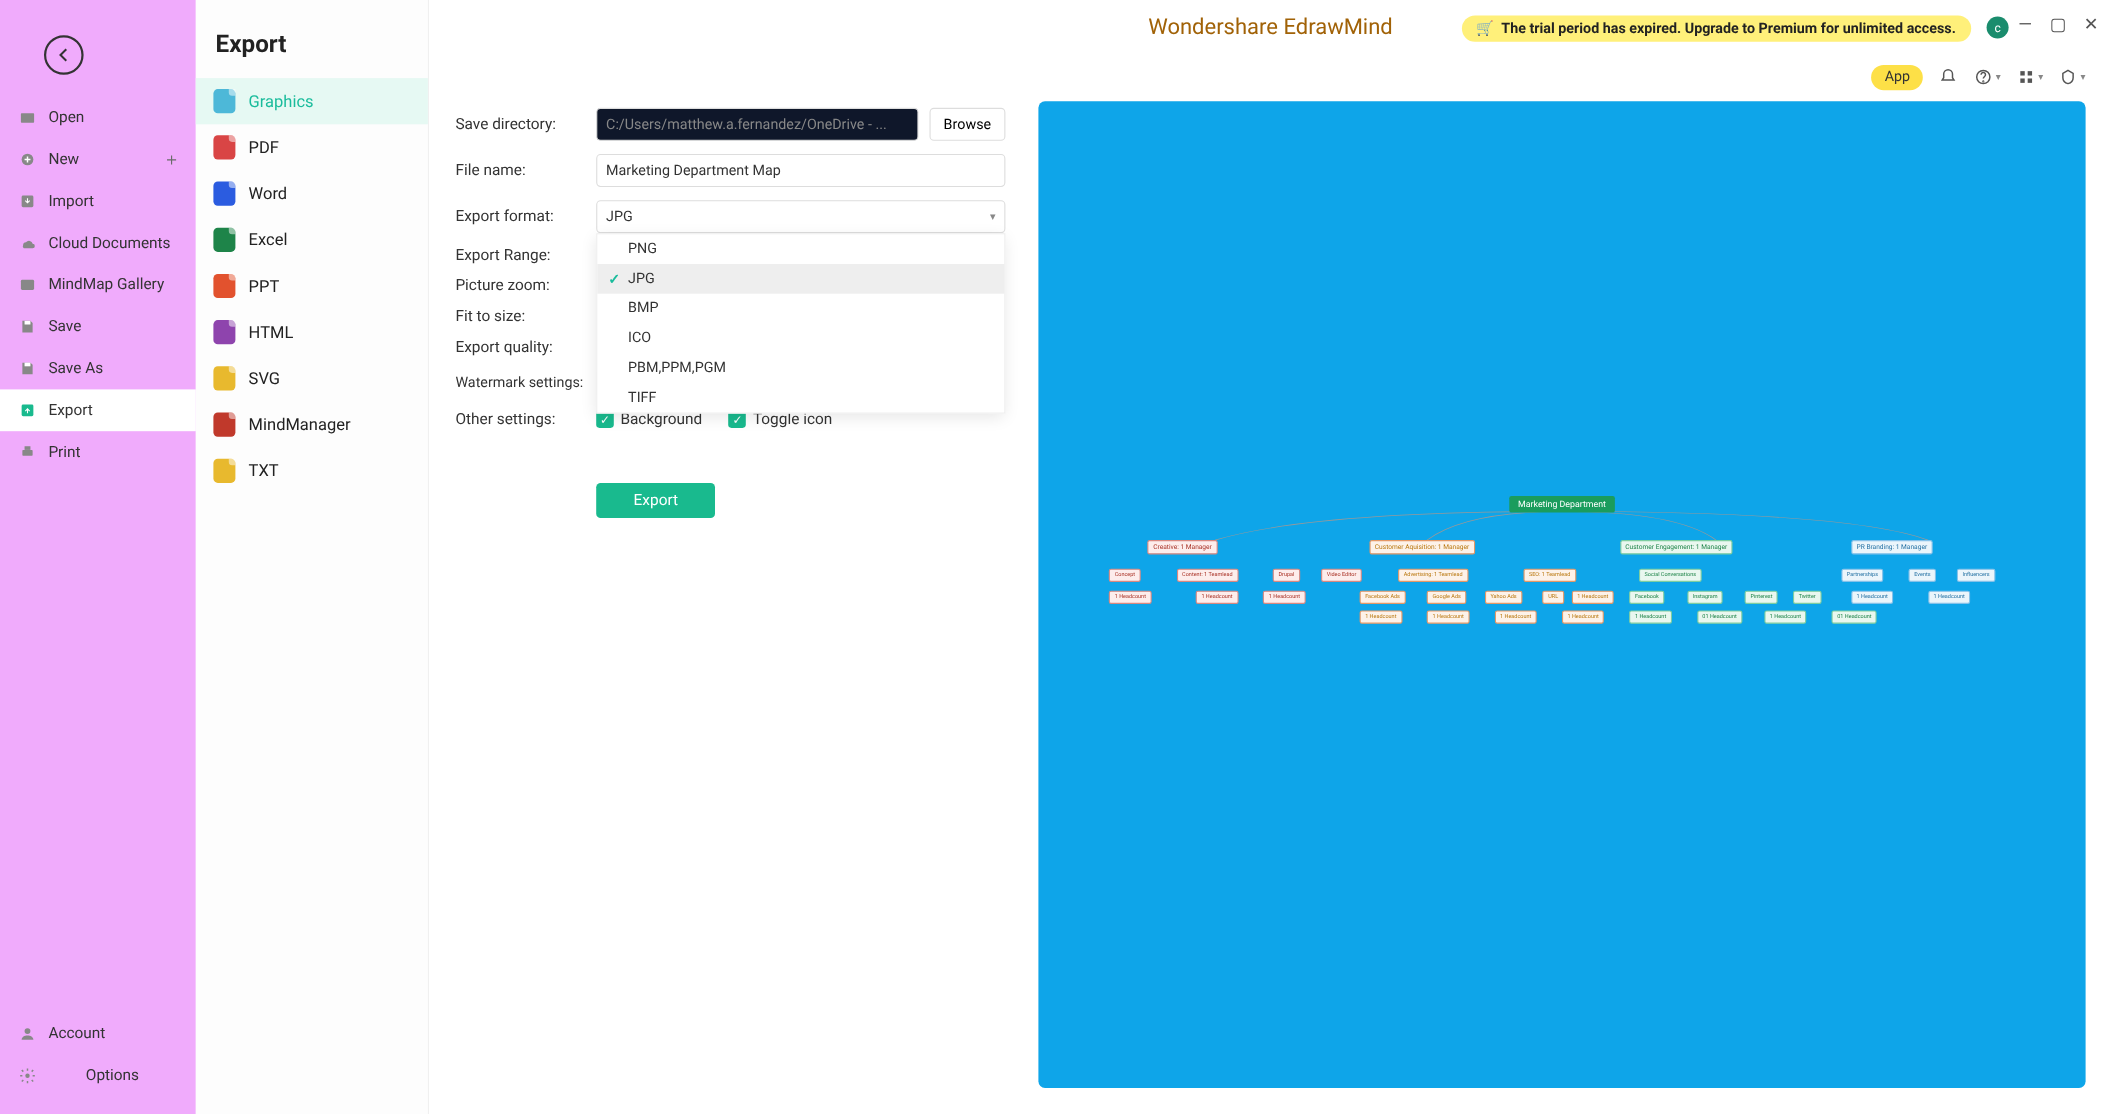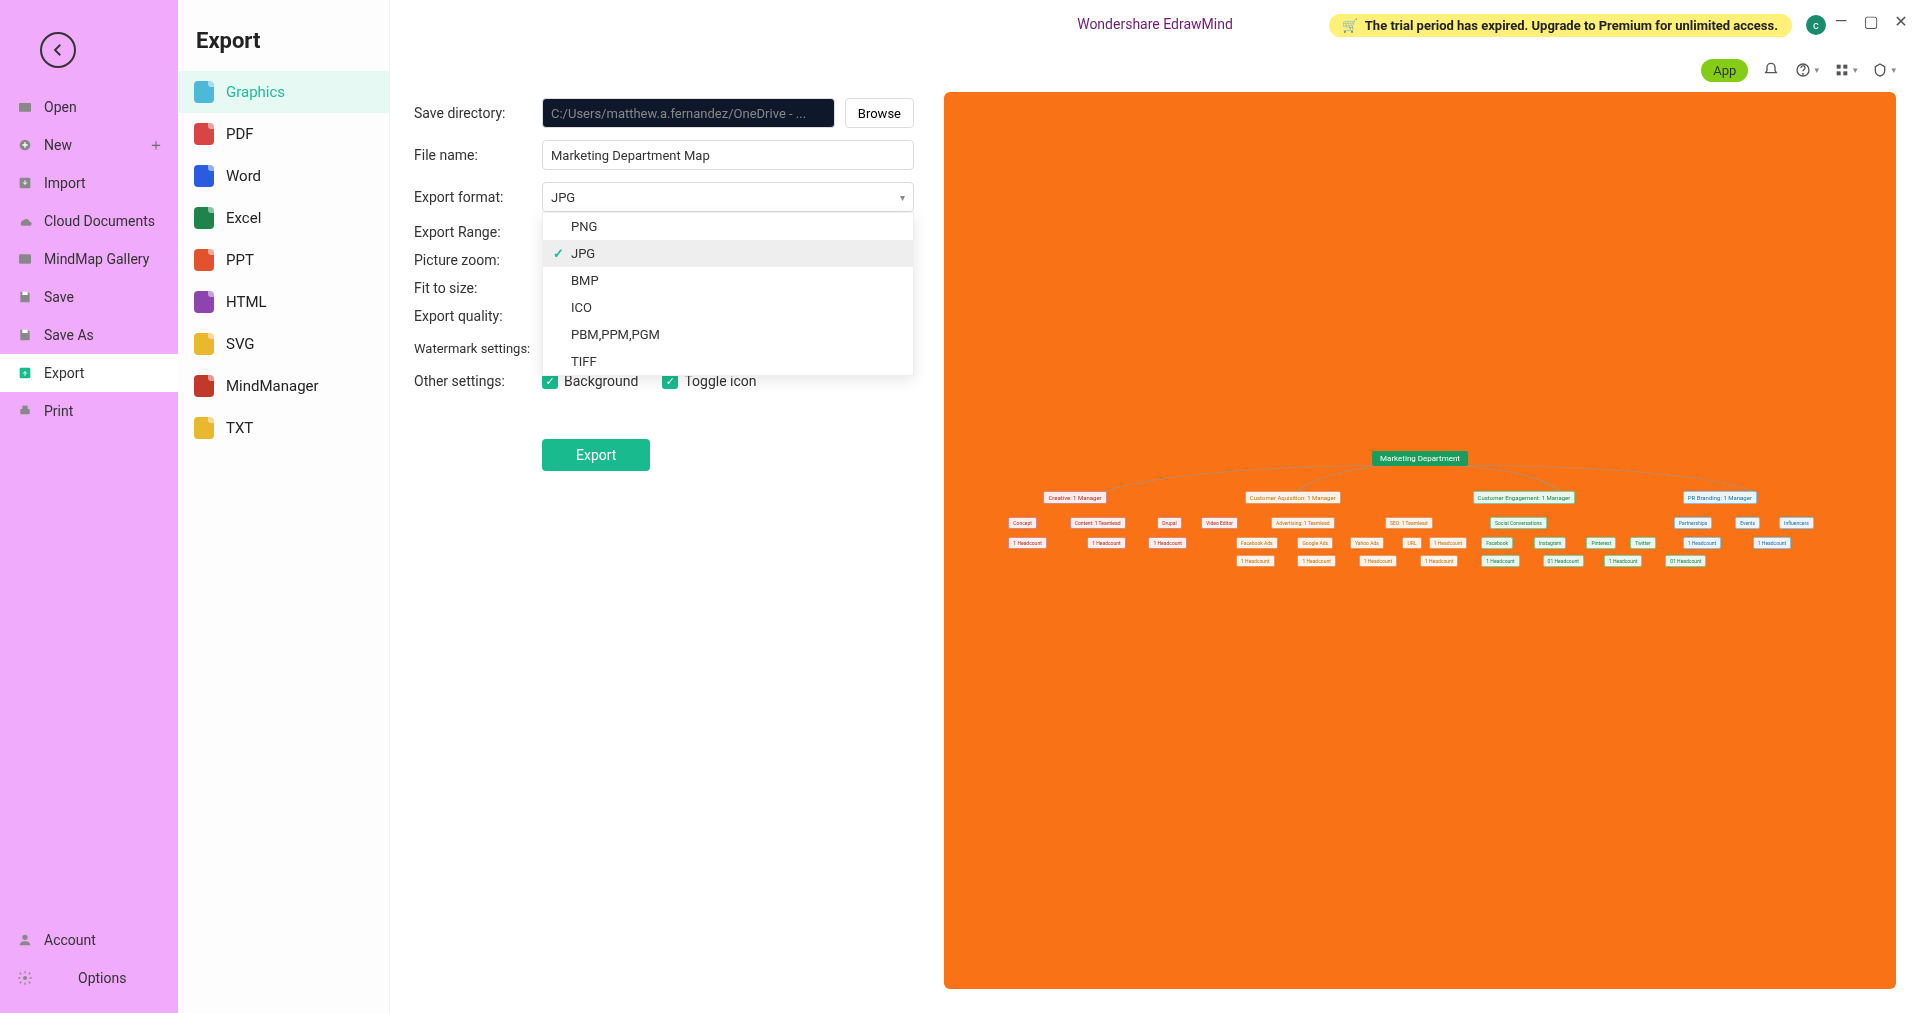--- a/index.html
+++ b/index.html
@@ -20,28 +20,28 @@
 .export-types { width: 212px; background: #fdfdfd; border-right: 1px solid #f0f0f0; padding-top: 16px; }
 .export-title { font-weight: 700; font-size: 22px; padding: 12px 18px 18px 18px; color: #222; }
 .type-item { display: flex; align-items: center; gap: 12px; padding: 10px 16px; font-size: 15px; color: #222; cursor: pointer; }
 .type-item.selected { background: #e6f9f3; color: #1abc9c; }
 .type-icon { width: 20px; height: 22px; border-radius: 4px; display: flex; align-items: center; justify-content: center; font-size: 9px; font-weight: 700; color: #fff; position: relative; }
 .type-icon::before { content:""; position:absolute; top:0; right:0; width:6px; height:6px; background: rgba(255,255,255,0.5); border-bottom-left-radius:3px; }
 
 
 .main { flex: 1; display: flex; flex-direction: column; position: relative; }
 .title-bar { height: 48px; display: flex; align-items: center; justify-content: center; position: relative; }
-.title-bar .app-title { font-size: 14px; color: #701a75; }
+.title-bar .app-title { font-size: 20px; color: #a16207; }
 .trial-banner { position: absolute; right: 128px; top: 14px; background: #fff07a; border-radius: 14px; padding: 4px 14px; font-size: 13px; font-weight: 700; color: #222; display: flex; align-items: center; gap: 6px; }
 .avatar { position: absolute; right: 94px; top: 15px; width: 20px; height: 20px; border-radius: 50%; background: #1a8c6d; color: #fff; font-size: 11px; display:flex; align-items:center; justify-content:center; }
 .window-controls { position: absolute; right: 10px; top: 12px; display: flex; gap: 12px; }
 .window-controls .wc { width: 18px; height: 18px; display:flex; align-items:center; justify-content:center; color:#555; cursor:pointer; }
 
 .toolbar2 { height: 44px; display: flex; align-items: center; justify-content: flex-end; gap: 14px; padding: 0 24px; }
-.toolbar2 .pill { background: #84cc16; border-radius: 12px; padding: 4px 12px; font-size: 13px; color:#333; cursor:pointer; }
+.toolbar2 .pill { background: #fde047; border-radius: 12px; padding: 4px 12px; font-size: 13px; color:#333; cursor:pointer; }
 .toolbar2 .tb-icon { width: 18px; height: 18px; display:flex; align-items:center; justify-content:center; color:#555; cursor:pointer; }
 .toolbar2 .tb-group { display:flex; align-items:center; gap:2px; }
 .toolbar2 .caret { font-size: 9px; color:#888; }
 
 .content-row { flex: 1; display: flex; padding: 0 24px 24px 24px; gap: 30px; }
 
 
 .form-area { width: 500px; padding-top: 6px; }
 .form-row { display: flex; align-items: center; margin-bottom: 12px; font-size: 14px; color: #333; }
 .form-row .label { width: 128px; color: #333; }
@@ -61,21 +61,21 @@
 .radio-btn.nw { border-color: #1abc9c; color: #999; }
 .radio-btn .dot { width: 12px; height: 12px; border-radius: 50%; border: 2px solid #bbb; display:inline-block; }
 .radio-btn .vip { width:14px; height:14px; background:#f9a825; border-radius:3px; display:flex; align-items:center; justify-content:center; font-size:8px; color:#fff; font-weight:bold; }
 
 .checkbox { width: 16px; height: 16px; background: #19ba8e; border-radius: 3px; margin-right: 6px; display: flex; align-items: center; justify-content: center; color: #fff; font-size: 11px; cursor:pointer; }
 .cb-label { font-size: 14px; color: #333; margin-right: 24px; }
 
 .export-btn { margin-top: 20px; background: #19ba8e; color: #fff; border: none; border-radius: 4px; padding: 8px 34px; font-size: 14px; cursor: pointer; }
 
 
-.preview-area { flex: 1; background: #f97316; border-radius: 6px; display: flex; align-items: center; justify-content: center; }
+.preview-area { flex: 1; background: #0ea5e9; border-radius: 6px; display: flex; align-items: center; justify-content: center; }
 .mindmap-thumb { width: 92%; height: 180px; position: relative; }
 .mm-root { position:absolute; left:50%; top:0; transform:translateX(-50%); background:#1a9c5d; color:#fff; font-size:8px; padding:3px 8px; border-radius:2px; white-space:nowrap; }
 .mm-node { position:absolute; font-size:6px; padding:2px 4px; border:1px solid; border-radius:2px; background:#fff; white-space:nowrap; }
 .mm-red { border-color:#d98880; color:#a93226; background:#fdedec; }
 .mm-orange { border-color:#e59866; color:#b9770e; background:#fdf2e9; }
 .mm-green { border-color:#7dcea0; color:#1e8449; background:#e9f7ef; }
 .mm-blue { border-color:#85c1e9; color:#2471a3; background:#ebf5fb; }
 svg.mm-lines { position:absolute; top:0; left:0; width:100%; height:100%; }
 </style>
 </head>

